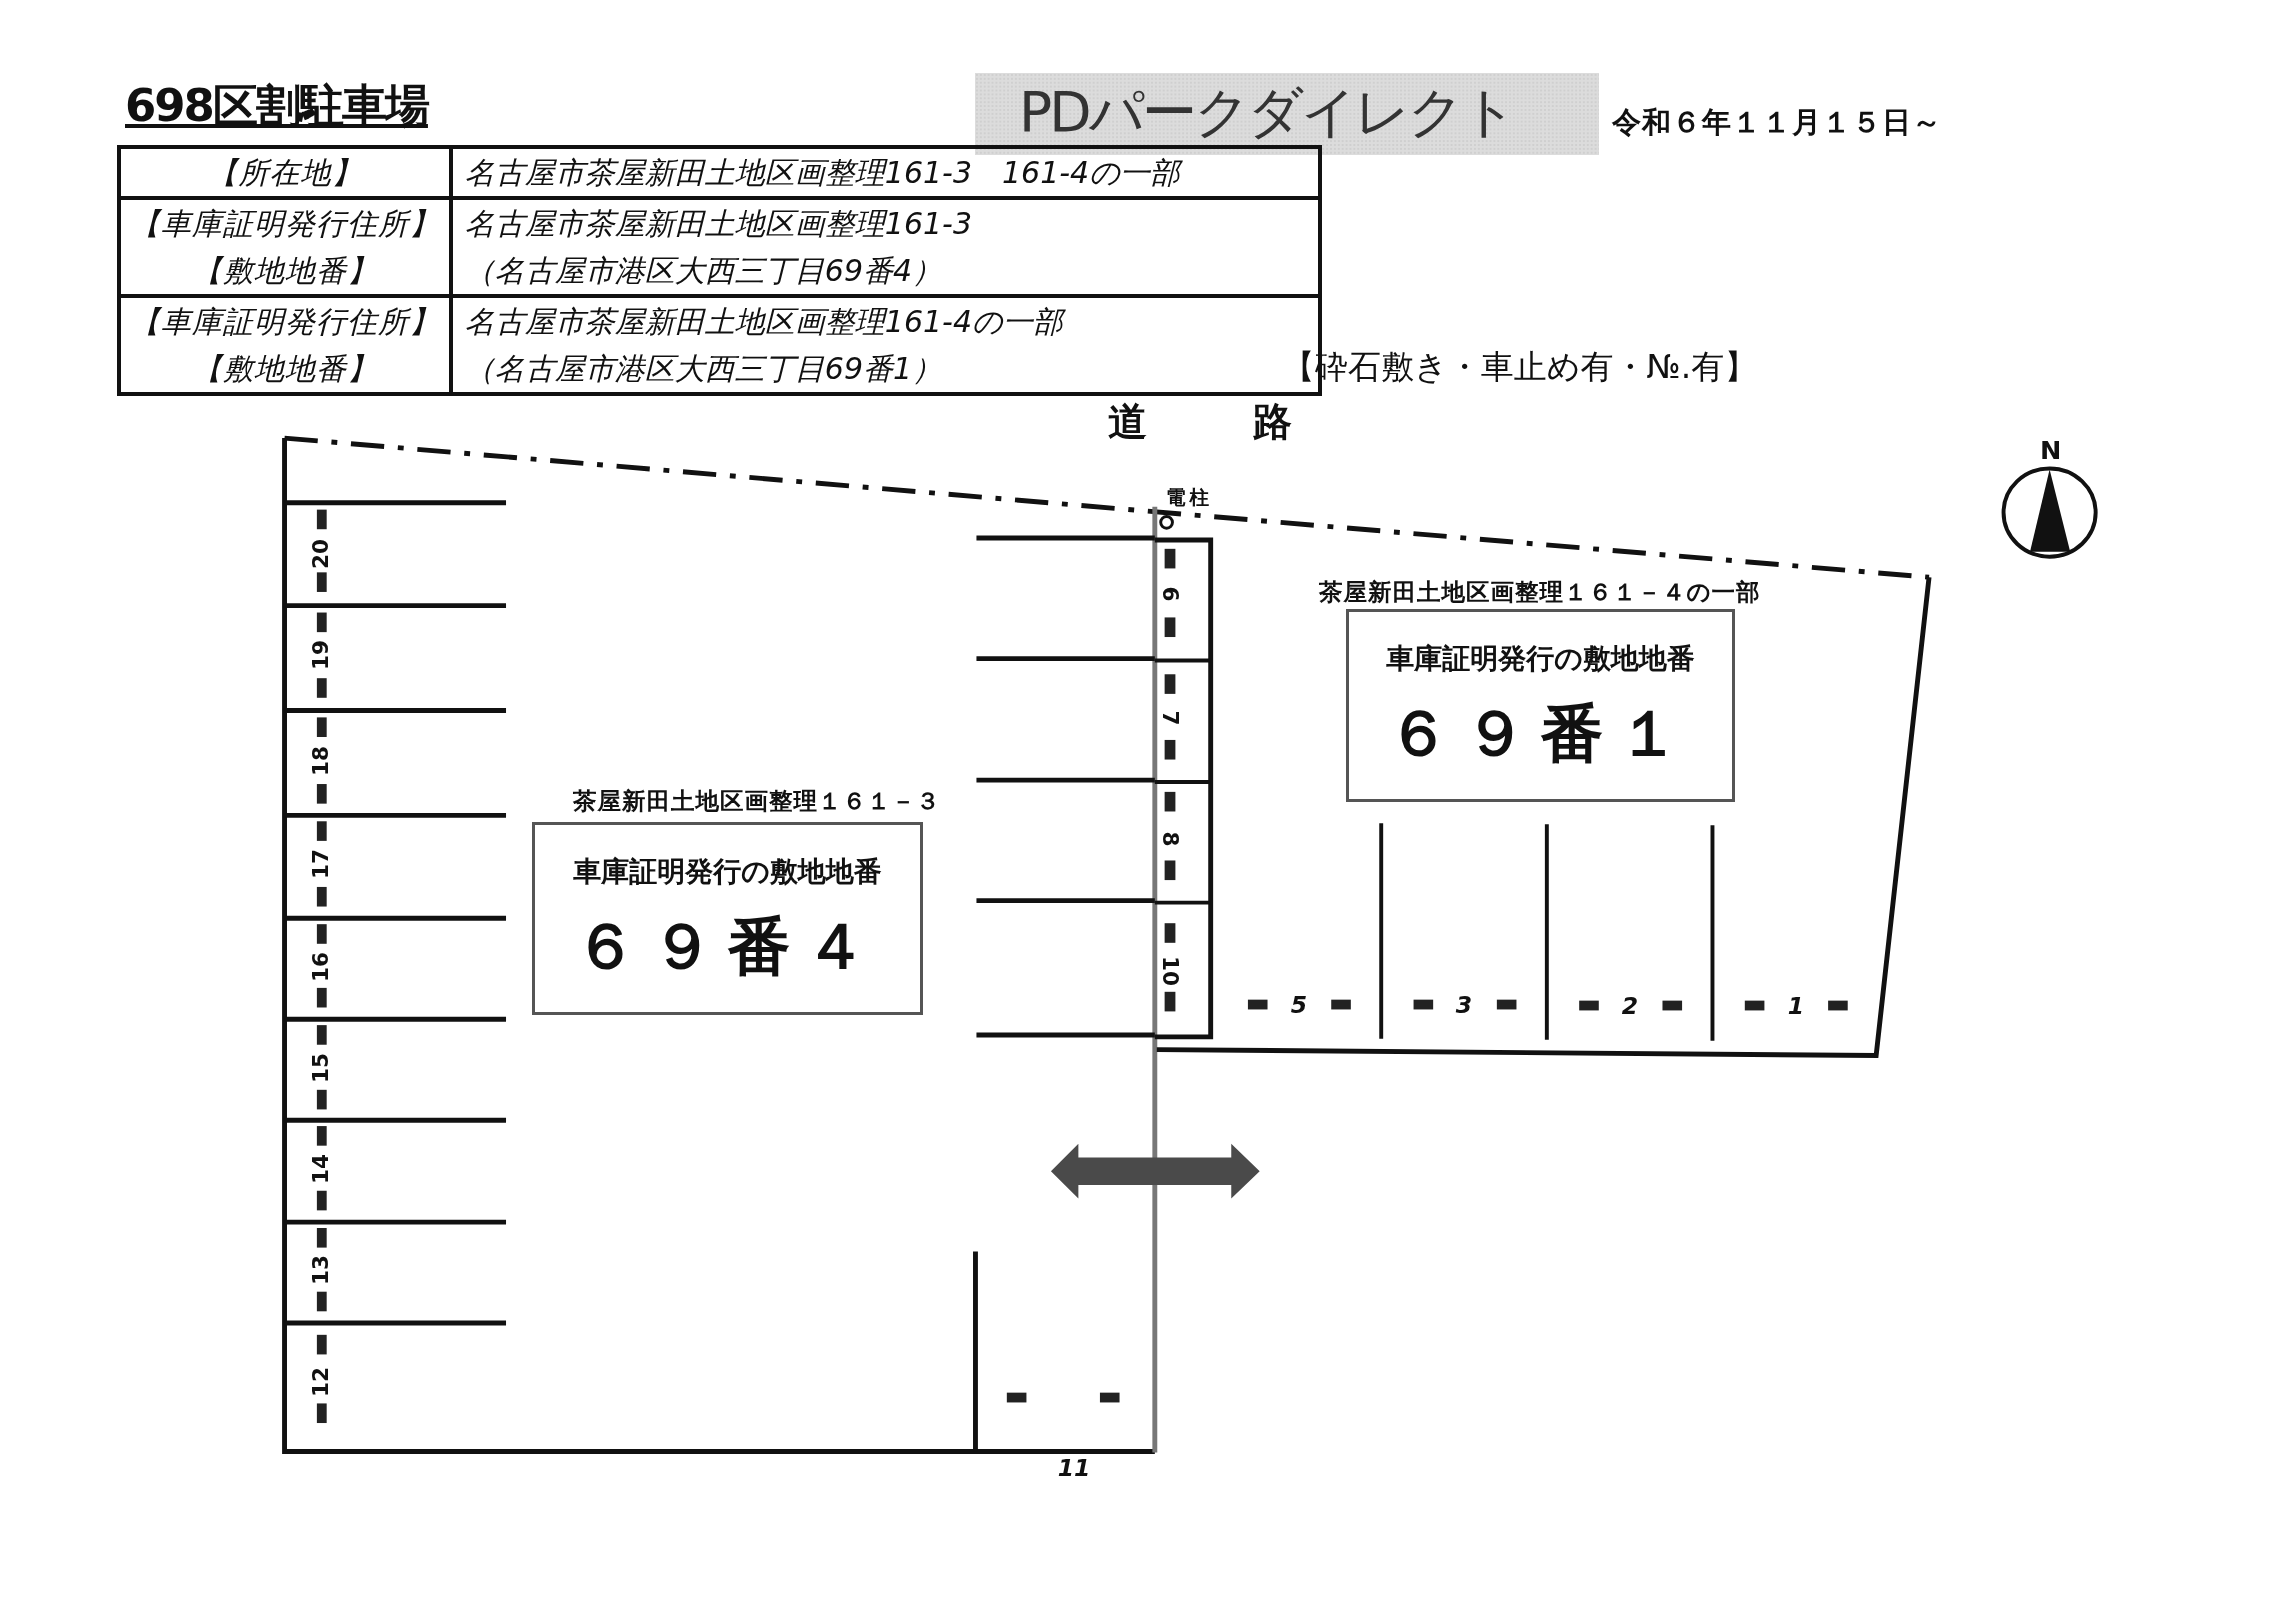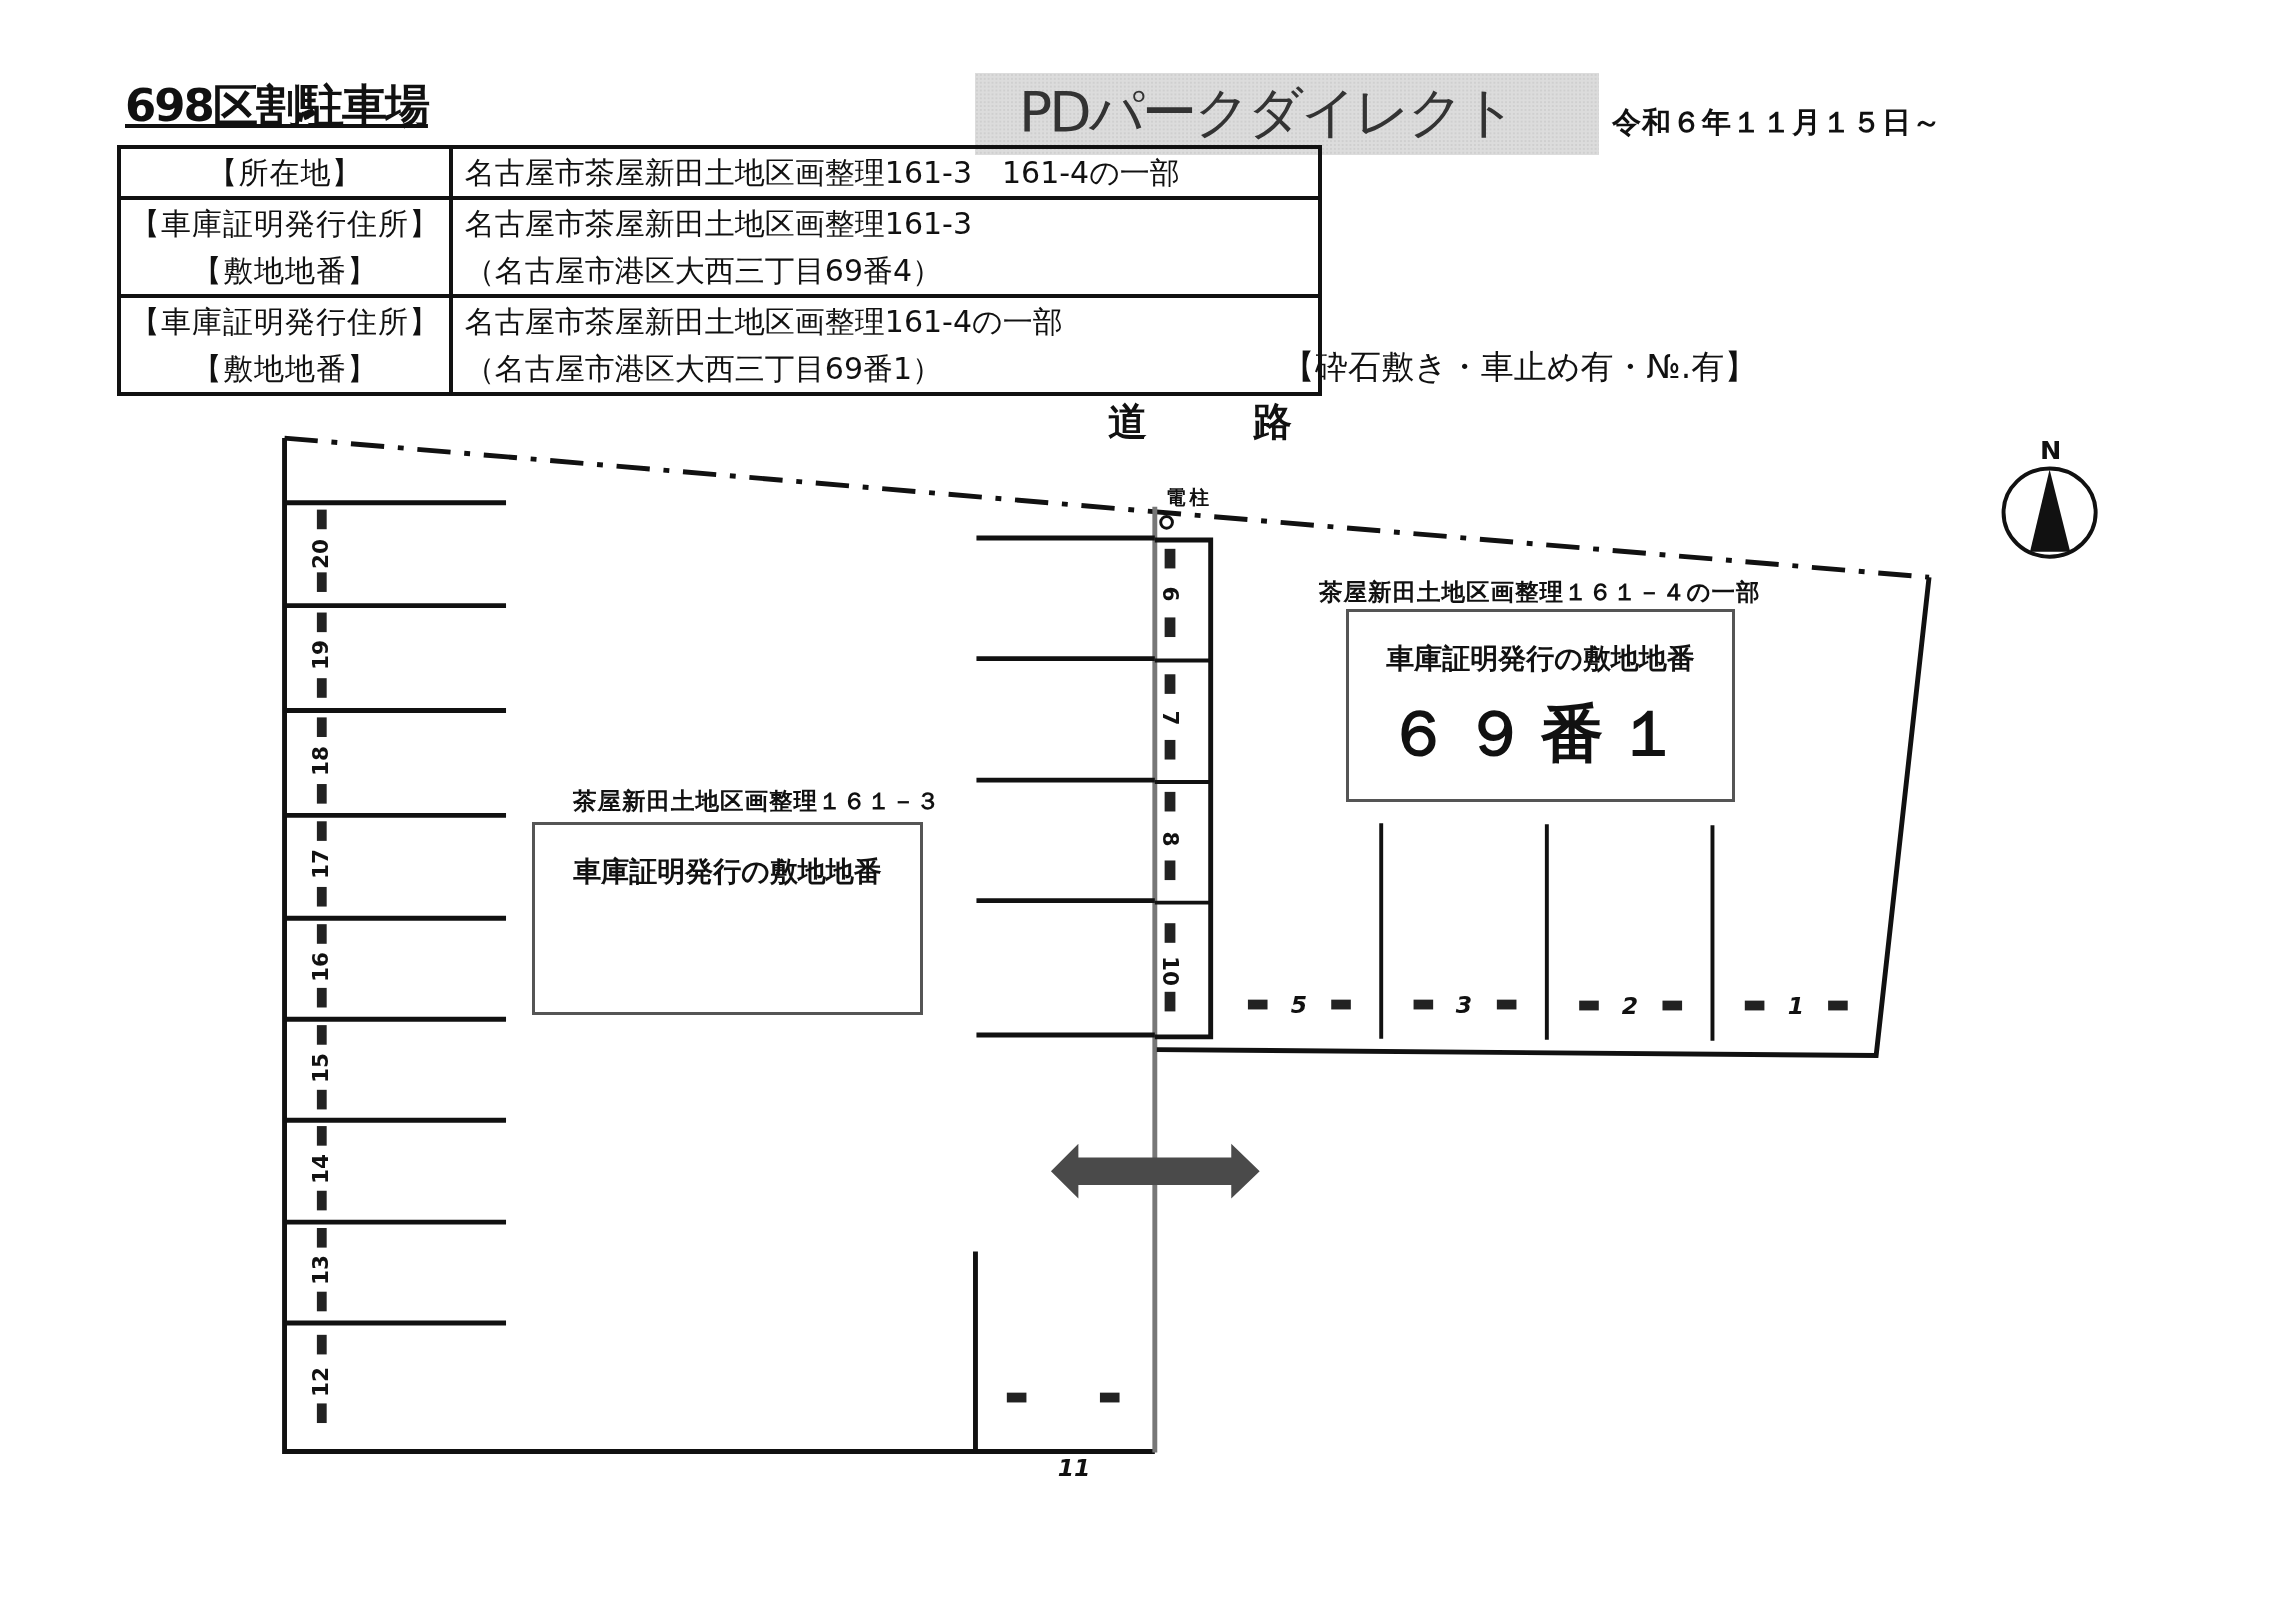--- a/index.html
+++ b/index.html
@@ -4,21 +4,21 @@
 <style>
   html, body { margin:0; padding:0; background:#ffffff; }
   body { width:2292px; height:1621px; position:relative; overflow:hidden;
          font-family:"DejaVu Sans", "Liberation Sans", sans-serif; color:#111; }
   .abs { position:absolute; }
   #title { left:125px; top:78px; font-size:45px; font-weight:bold; letter-spacing:-2px; white-space:nowrap; line-height:55px;text-decoration:underline; }
   #pd-box { left:975px; top:73px; width:624px; height:82px; background:#dcdcdc;
             background-image:radial-gradient(#cfcfcf 1px, transparent 1px); background-size:3.9px 3.9px; }
   #pd-text { left:1019px; top:78px; font-size:55px; color:#333; letter-spacing:-2.9px; white-space:nowrap; line-height:69px; }
   #date { left:1612px; top:104px; font-size:29px; font-weight:bold; white-space:nowrap; letter-spacing:1px; line-height:37px; }
-  #info-table { left:117px; top:145px; width:1205px; height:247px; border:4.9px solid #111; box-sizing:border-box; border-collapse:collapse; }
+  #info-table { left:117px; top:145px; width:1205px; height:247px; border:4.9px solid #111; box-sizing:border-box; border-collapse:collapse;font-style:italic; }
   #info-table td { border:4.9px solid #111; padding:0; font-size:30px; line-height:47px; vertical-align:middle; }
   #info-table td.lbl { width:328px; text-align:center; letter-spacing:1px; }
   #info-table td.val { padding-left:11.8px; white-space:nowrap; }
   .line { display:block; white-space:nowrap; }
   #notes { left:1282px; top:345px; font-size:33px; white-space:nowrap; line-height:43px; }
   #road { left:1108px; top:390px; font-size:39px; font-weight:bold; white-space:nowrap; letter-spacing:106px; line-height:63px; }
   #map { left:0; top:0; }
   .boxlabel { position:absolute; font-weight:bold; font-size:23.5px; white-space:nowrap; line-height:29px; letter-spacing:1px; }
   .lotbox { position:absolute; border:3.9px solid #555; box-sizing:border-box; background:#fff; text-align:center; }
   .lotbox .cap { display:block; font-size:28px; font-weight:bold; margin-top:29px; line-height:35px; }
@@ -171,20 +171,21 @@
     <polygon points="2091,479 2071,563 2112,563" fill="#111"></polygon>
   </g>
 </svg>
 
 <div id="pole-label" class="abs">電柱</div>
 <div id="compass-n" class="abs">N</div>
 
 <div class="boxlabel" style="left:573px; top:787px;">茶屋新田土地区画整理１６１－３</div>
 <div class="lotbox" style="left:532px; top:822px; width:391px; height:193px;">
   <span class="cap">車庫証明発行の敷地地番</span>
+  <span class="num">６９番４</span>
 </div>
 
 <div class="boxlabel" style="left:1319px; top:578px;">茶屋新田土地区画整理１６１－４の一部</div>
 <div class="lotbox" style="left:1346px; top:609px; width:389px; height:193px;">
   <span class="cap">車庫証明発行の敷地地番</span>
   <span class="num">６９番１</span>
 </div>
 
 <div class="stall-no rot-ccw" style="left:321px; top:554px;">20</div>
 <div class="stall-no rot-ccw" style="left:321px; top:655px;">19</div>

